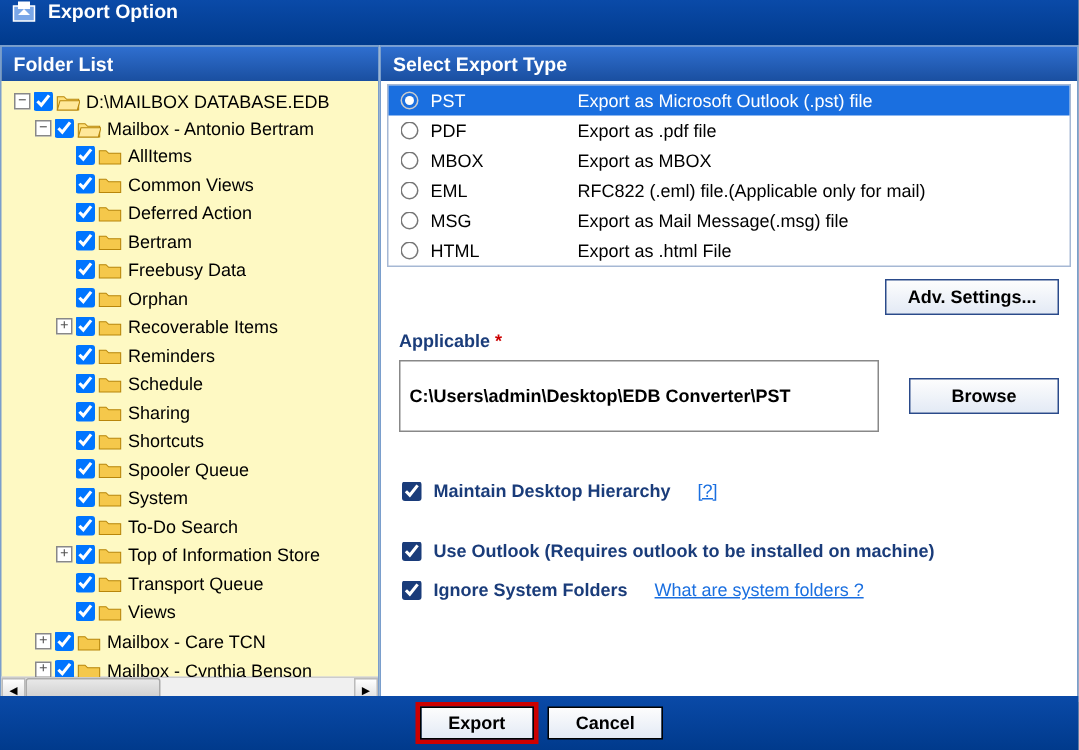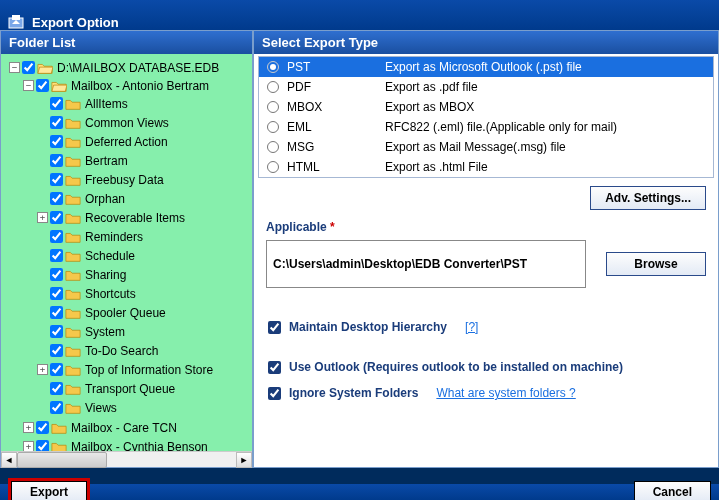--- a/index.html
+++ b/index.html
@@ -1,20 +1,20 @@
 <!DOCTYPE html>
 <html><head>
 <meta charset="utf-8">
 <style>
 * { box-sizing: border-box; margin: 0; padding: 0; font-family: "Segoe UI", Tahoma, sans-serif; }
 body { width: 719px; height: 500px; background: #002b5c; overflow: hidden; position: relative; }
-.titlebar { height: 30px; background: linear-gradient(#0a4aa8, #003a8c); display: flex; align-items: flex-end; padding: 0 8px; color: #fff; font-size: 13px; font-weight: bold; }
+.titlebar { height: 30px; background: linear-gradient(#0a4aa8, #003a8c); display: flex; align-items: flex-start; padding: 0 8px; color: #fff; font-size: 13px; font-weight: bold; }
 .titlebar .icon { width: 16px; height: 16px; margin-right: 8px; }
 .main { display: flex; height: 438px; }
-.left { width: 253px; background: #86efac; border: 1px solid #7a9ecc; display: flex; flex-direction: column; }
+.left { width: 253px; background: #fef9c3; border: 1px solid #7a9ecc; display: flex; flex-direction: column; }
 .right { flex: 1; background: #fff; border: 1px solid #7a9ecc; display: flex; flex-direction: column; position: relative; }
 .panel-header { background: linear-gradient(#2f6fd0, #1a4fa0); color: #fff; font-weight: bold; font-size: 13px; padding: 4px 8px; }
 .tree { flex: 1; overflow: auto; font-size: 12px; padding: 4px 2px 4px 6px; white-space: nowrap; }
 .tree ul { list-style: none; padding-left: 14px; }
 .tree > ul { padding-left: 2px; }
 .tree li { position: relative; padding: 1px 0; }
 .node { display: flex; align-items: center; gap: 2px; height: 17px; }
 .exp { width: 11px; height: 11px; border: 1px solid #888; display: inline-flex; align-items: center; justify-content: center; font-size: 9px; line-height: 1; background: #fff; cursor: pointer; color: #555; font-family: monospace; }
 .exp-empty { width: 11px; height: 11px; display: inline-block; }
 .chk { width: 13px; height: 13px; }
@@ -39,21 +39,21 @@
 .dest-label { font-size: 12px; font-weight: bold; color: #1a3c7a; padding: 2px 12px 6px; }
 .dest-label .ast { color: #c00; }
 .dest-row { display: flex; gap: 20px; padding: 0 12px 6px; align-items: center; }
 .dest-input { flex: 1; border: 1px solid #888; font-size: 12px; padding: 16px 6px; font-weight: bold; }
 .browse-btn { width: 100px; }
 
 .opt-row { display: flex; align-items: center; gap: 8px; font-size: 12px; color: #1a3c7a; padding: 6px 14px; font-weight: bold; }
 .opt-row .q { color: #1a6fe0; text-decoration: underline; cursor: pointer; font-weight: normal; margin-left: 10px; }
 .opt-chk { width: 13px; height: 13px; accent-color: #1a3c7a; }
 
-.footer { position: absolute; left: 0; right: 0; bottom: 0; height: 16px; background: linear-gradient(#0a4aa8, #003a8c); display: flex; justify-content: space-between; align-items: center; padding: 0 8px; gap: 6px; }
+.footer { position: absolute; left: 0; right: 0; bottom: 0; height: 36px; background: linear-gradient(#0a4aa8, #003a8c); display: flex; justify-content: center; align-items: center; padding: 0 8px; gap: 6px; }
 .footer .btn { padding: 3px 18px; }
 .export-wrap { border: 3px solid #c00; padding: 0; }
 .export-wrap .btn { border: 1px solid #000; }
 </style>
 </head>
 <body>
 
 <div class="titlebar">
   <span class="icon">
     <svg viewBox="0 0 16 16">

